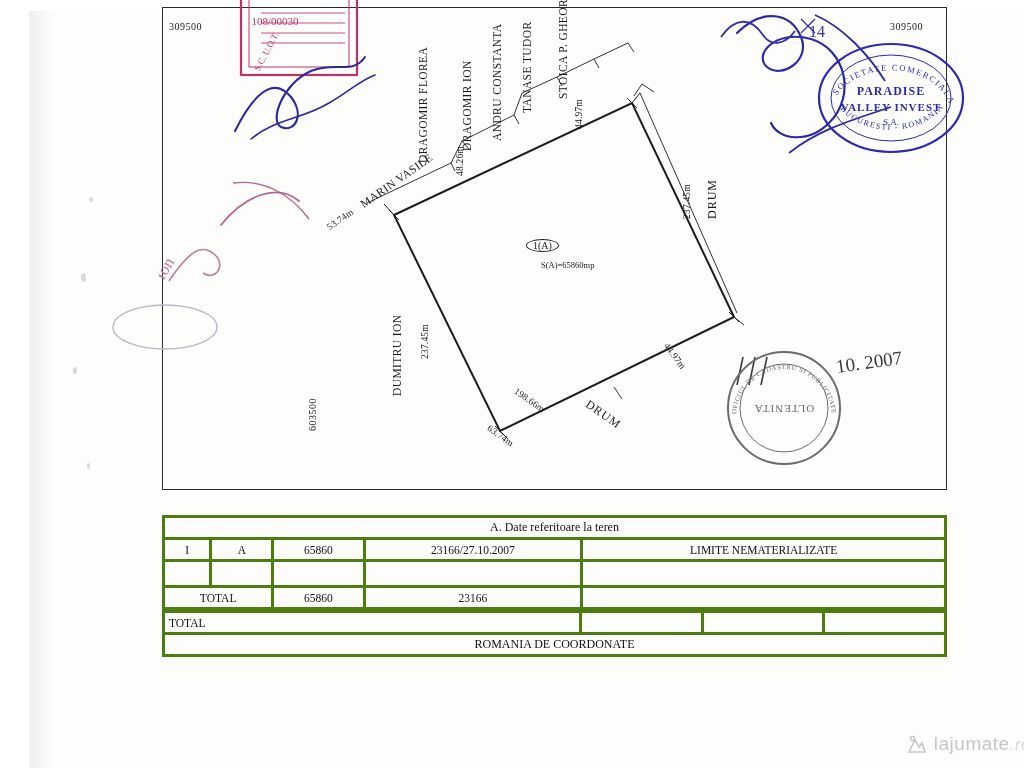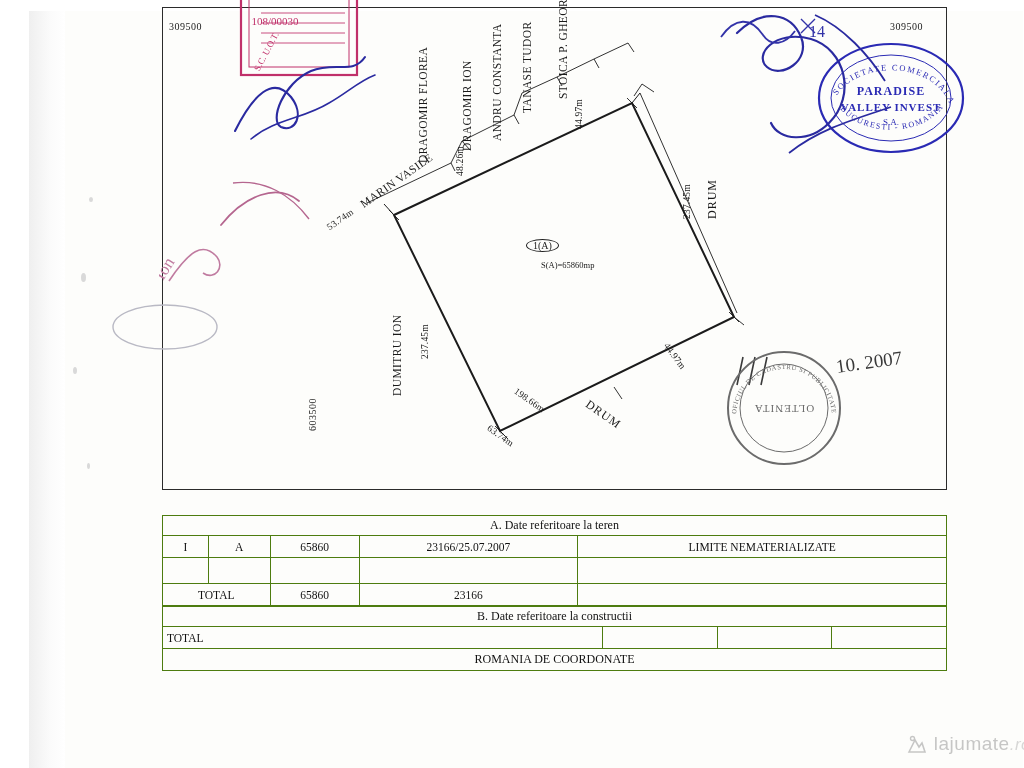--- a/index.html
+++ b/index.html
@@ -125,21 +125,21 @@
     width: 785px;
   }
   table.doc {
     border-collapse: collapse;
     width: 785px;
     font-family: "Liberation Serif", serif;
     font-size: 11.5px;
     color: #111;
   }
   table.doc td {
-    border: 1px solid #4d7c0f;
+    border: 3px solid #4d7c0f;
     padding: 2px 4px;
     vertical-align: middle;
   }
   .ttl { text-align: center; padding: 3px 0; font-size: 12px; }
   .hd  { text-align: center; line-height: 1.15; padding: 4px 2px; }
   .ctr { text-align: center; }
   .lft { text-align: left; padding-left: 8px; }
   .row-h { height: 22px; }
   .row-blank { height: 26px; }
 
@@ -314,44 +314,41 @@
 
     <table class="doc">
       <tbody>
         <tr>
           <td class="ttl" colspan="5">A. Date referitoare la teren</td>
         </tr>
         <tr class="row-h">
           <td class="ctr">I</td>
           <td class="ctr">A</td>
           <td class="ctr">65860</td>
-          <td class="ctr">23166/25.07.2007</td>
+          <td class="ctr">23166/27.10.2007</td>
           <td class="ctr">LIMITE NEMATERIALIZATE</td>
         </tr>
         <tr class="row-blank">
           <td>&nbsp;</td>
           <td>&nbsp;</td>
           <td>&nbsp;</td>
           <td>&nbsp;</td>
           <td>&nbsp;</td>
         </tr>
         <tr class="row-h">
           <td class="ctr" colspan="2">TOTAL</td>
           <td class="ctr">65860</td>
           <td class="ctr">23166</td>
           <td>&nbsp;</td>
         </tr>
       </tbody>
     </table>
 
     <table class="doc">
       <tbody>
-        <tr>
-          <td class="ttl" colspan="4">B. Date referitoare la constructii</td>
-        </tr>
         <tr class="row-h">
           <td class="lft">TOTAL</td>
           <td>&nbsp;</td>
           <td>&nbsp;</td>
           <td>&nbsp;</td>
         </tr>
         <tr class="row-h">
           <td class="ttl" colspan="4">ROMANIA DE COORDONATE</td>
         </tr>
       </tbody>

